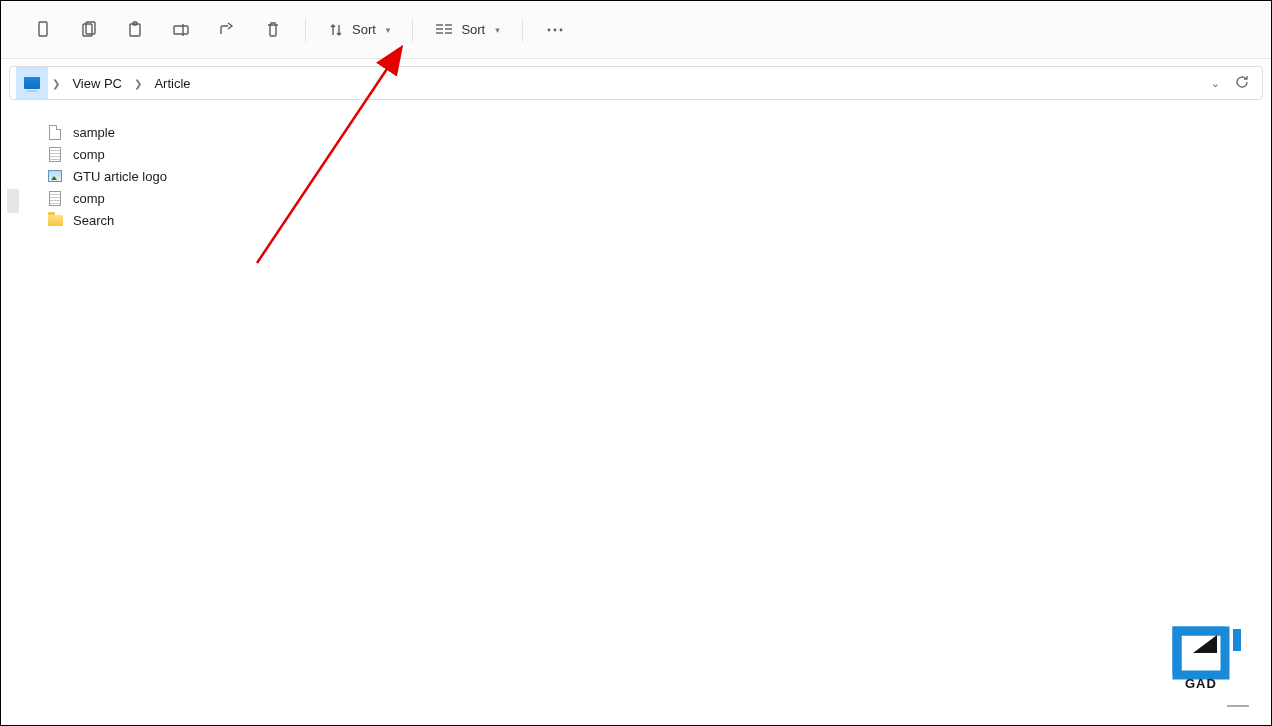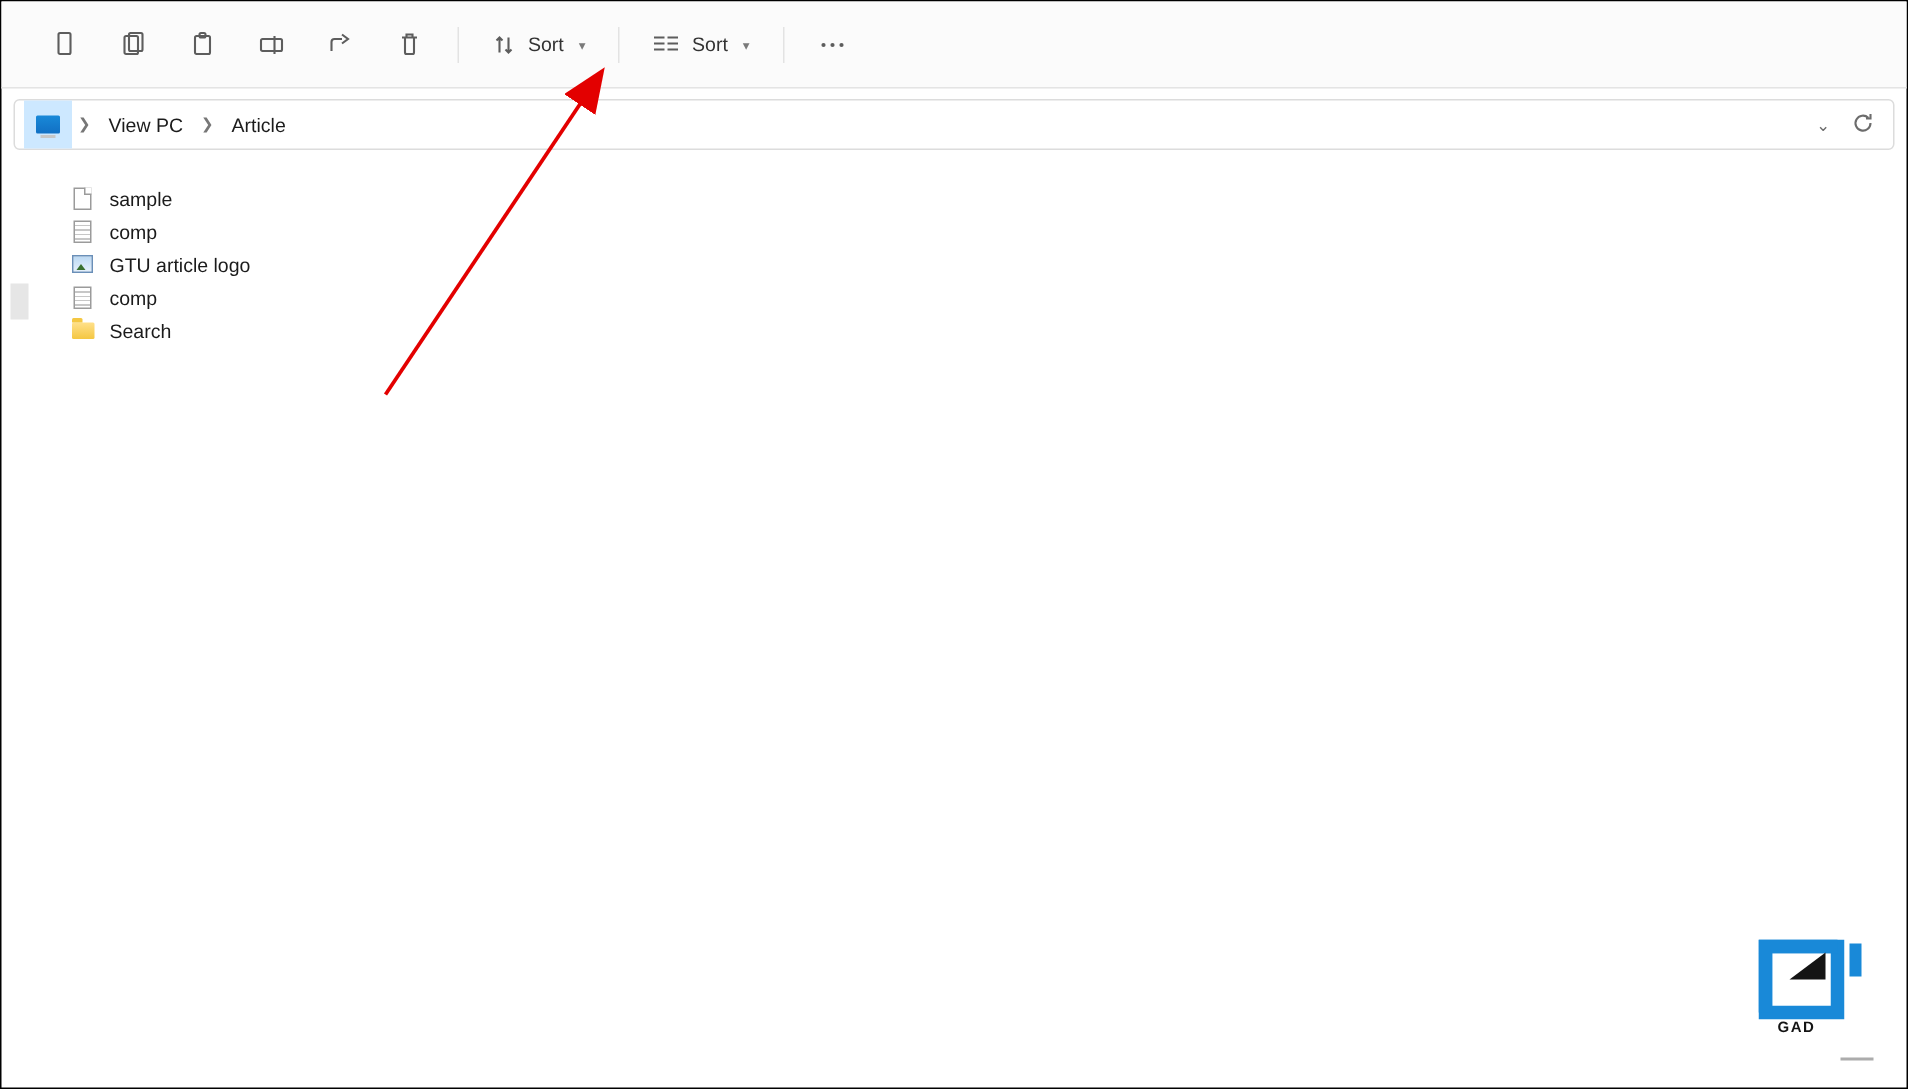--- a/index.html
+++ b/index.html
@@ -179,21 +179,21 @@
   }
   
   .wm {
     position:absolute;
     right: 10px; bottom: 34px;
     width: 90px; height: 72px;
   }
   .wm svg { width:100%; height:100%; }
   .wm-text{
     position:absolute; bottom:0; left:14px;
-    font-size:10px; font-weight:700; letter-spacing:1px; color:#141414;
+    font-size:13px; font-weight:700; letter-spacing:1px; color:#141414;
   }
   .status-handle {
     position:absolute; right:22px; bottom:18px;
     width:22px; height:2px; background:#acacac;
   }
   
   svg { stroke: currentColor; fill:none; stroke-width:1.4; }
 </style>
 </head>
 <body>

